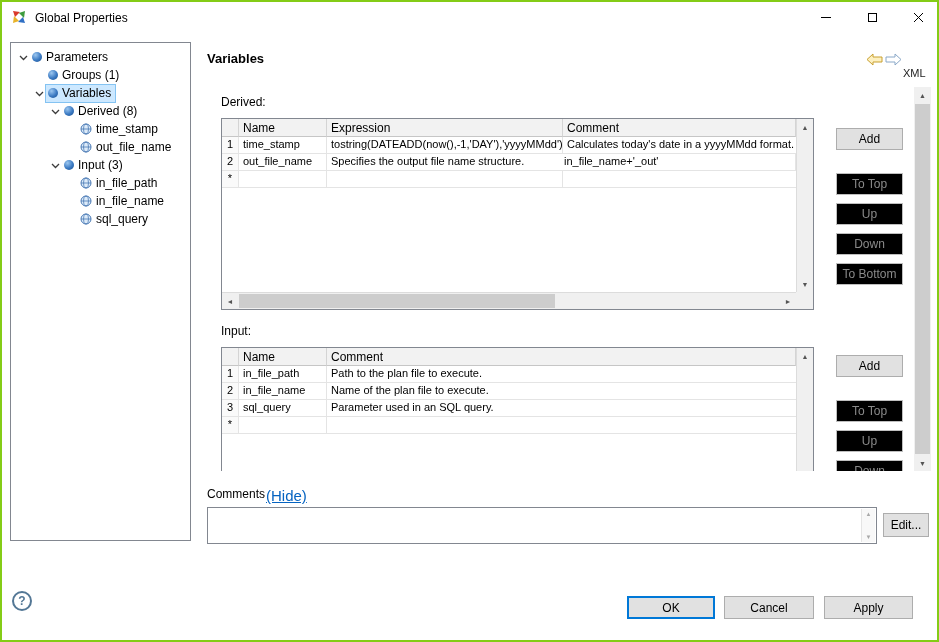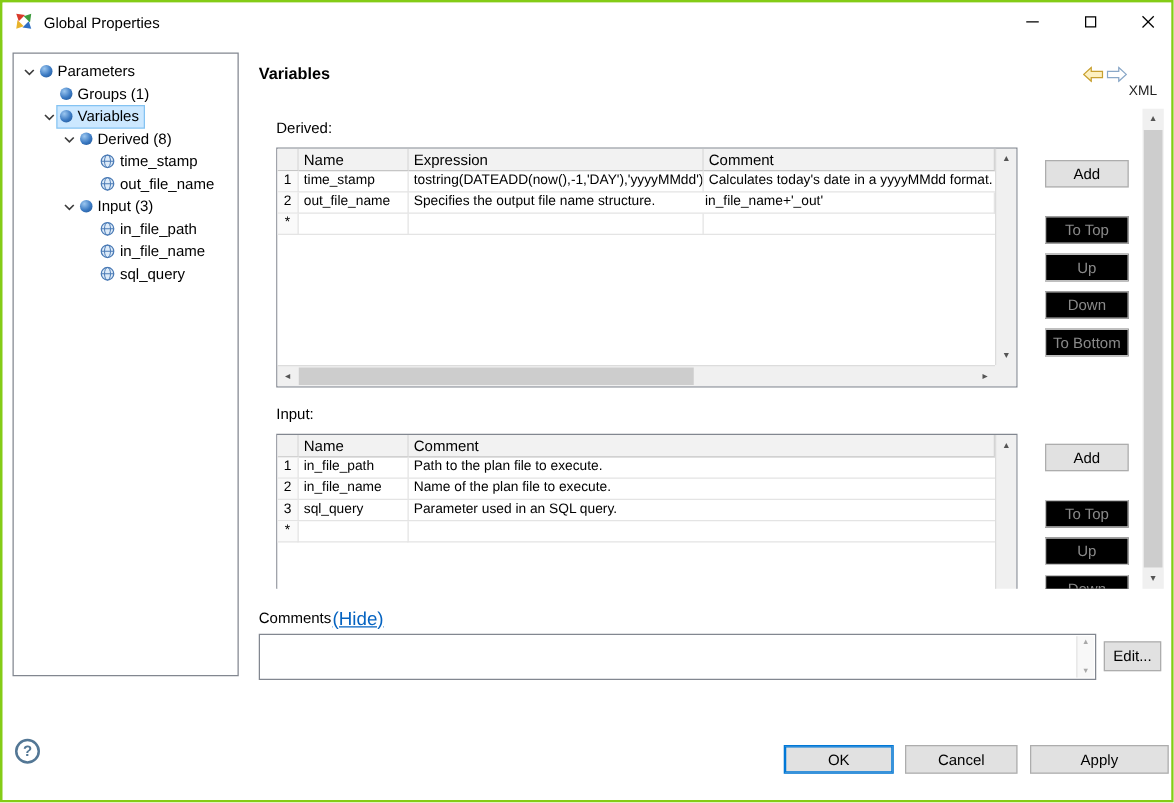--- a/index.html
+++ b/index.html
@@ -76,21 +76,21 @@
   .comment-box { position:absolute; left:205px; top:505px; width:670px; height:37px; border:1px solid #828790; background:#fff; cursor:text; }
   .mini-scroll { position:absolute; top:1px; right:1px; bottom:1px; width:14px; background:#f8f8f8; border-left:1px solid #e4e4e4; }
   .mini-scroll .sb { color:#a8a8a8; font-size:6px; height:10px; }
   .edit-btn { left:881px; top:511px; width:46px; height:24px; }
 
   
   .help-icon { position:absolute; left:10px; top:589px; width:20px; height:20px; border:2px solid #537795; border-radius:50%;
                color:#537795; font-weight:bold; font-size:12px; display:flex; align-items:center; justify-content:center; cursor:pointer; }
   .ok-btn { left:625px; top:594px; width:88px; height:23px; border:1px solid #0078d7; box-shadow: inset 0 0 0 1px #0078d7; }
   .cancel-btn { left:722px; top:594px; width:90px; height:23px; }
-  .apply-btn { left:822px; top:594px; width:111px; height:23px; }
+  .apply-btn { left:822px; top:594px; width:89px; height:23px; }
 </style>
 </head>
 <body>
 
 <div class="window">
 
   <div class="titlebar">
     <span class="app-icon">
       <svg width="16" height="16" viewBox="0 0 16 16">
         <polygon points="2,2 9,3 4,8" fill="#d93a2b"></polygon>

